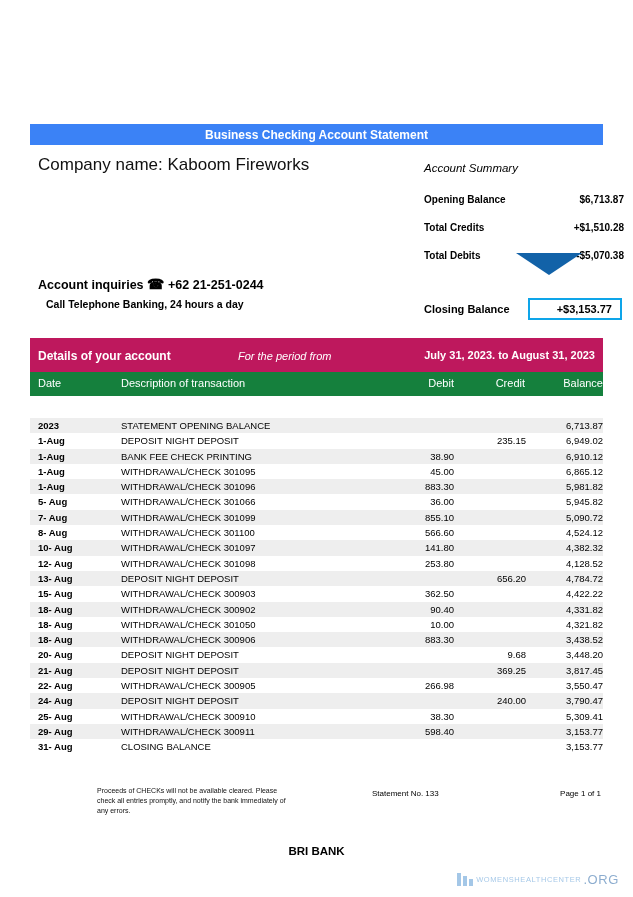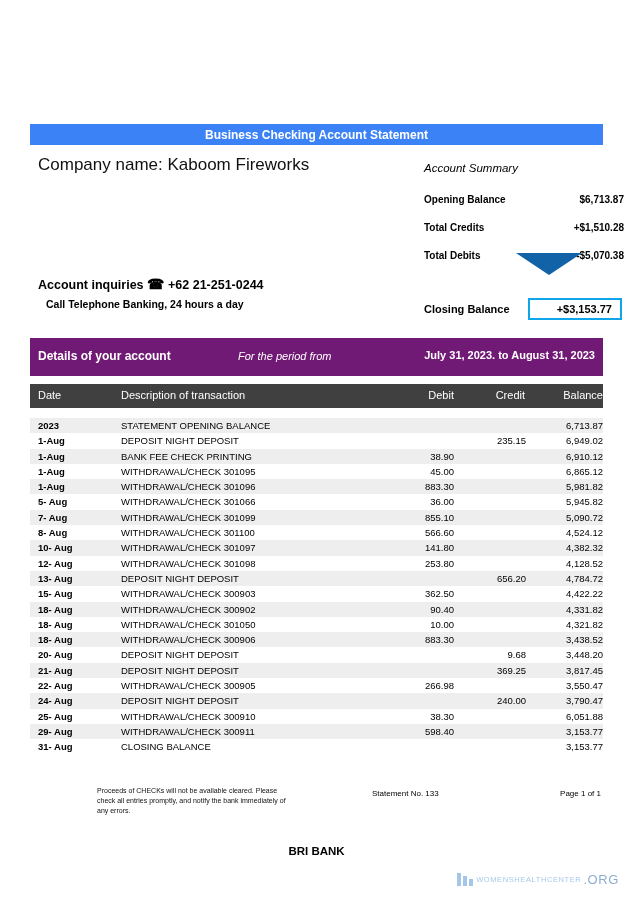--- a/index.html
+++ b/index.html
@@ -164,21 +164,21 @@
     font-weight: bold;
   }
 
   
   .details-band {
     position: absolute;
     left: 30px;
     top: 338px;
     width: 573px;
     height: 38px;
-    background: #701a75;
+    background: #be185d;
     color: #ffffff;
   }
   .details-band .d-title {
     position: absolute;
     left: 8px; top: 11px;
     font-size: 12px;
     font-weight: bold;
   }
   .details-band .d-period {
     position: absolute;
@@ -190,24 +190,24 @@
     position: absolute;
     right: 8px; top: 11px;
     font-size: 11px;
     font-weight: bold;
   }
 
   
   .col-head {
     position: absolute;
     left: 30px;
-    top: 384px;
+    top: 372px;
     width: 573px;
     height: 24px;
-    background: #404040;
+    background: #15803d;
     color: #ffffff;
     font-size: 11px;
   }
   .col-head span { position: absolute; top: 5px; }
   .ch-date { left: 8px; }
   .ch-desc { left: 91px; }
   .ch-debit { left: 372px; width: 52px; text-align: right; }
   .ch-credit { left: 443px; width: 52px; text-align: right; }
   .ch-balance { left: 520px; width: 53px; text-align: right; }
 
@@ -502,21 +502,21 @@
       <span class="c c-debit"></span>
       <span class="c c-credit">240.00</span>
       <span class="c c-balance">3,790.47</span>
     </div>
 
     <div class="trow">
       <span class="c c-date">25- Aug</span>
       <span class="c c-desc">WITHDRAWAL/CHECK 300910</span>
       <span class="c c-debit">38.30</span>
       <span class="c c-credit"></span>
-      <span class="c c-balance">6,051.88</span>
+      <span class="c c-balance">5,309.41</span>
     </div>
 
     <div class="trow alt">
       <span class="c c-date">29- Aug</span>
       <span class="c c-desc">WITHDRAWAL/CHECK 300911</span>
       <span class="c c-debit">598.40</span>
       <span class="c c-credit"></span>
       <span class="c c-balance">3,153.77</span>
     </div>
 

